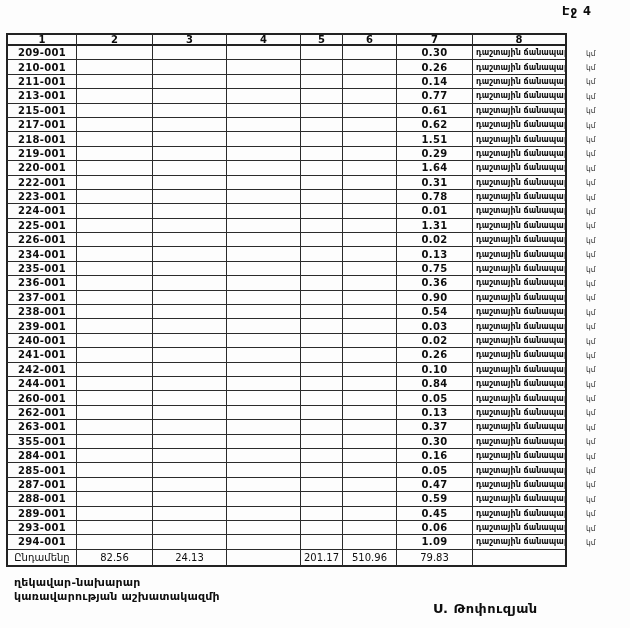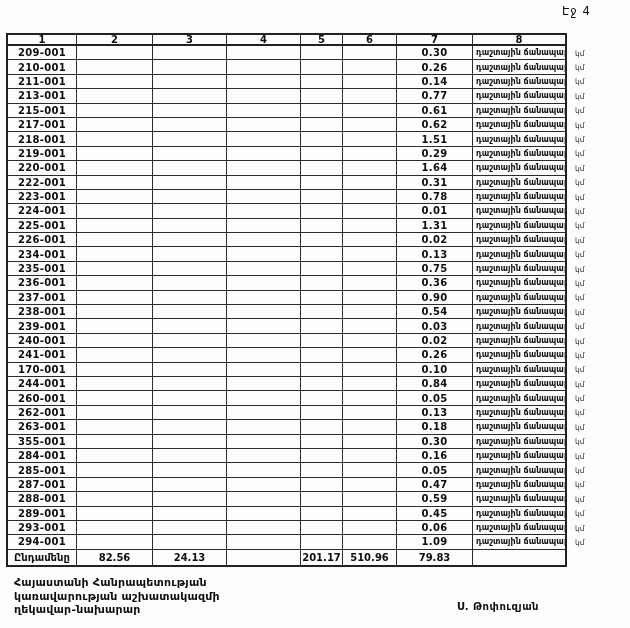--- a/index.html
+++ b/index.html
@@ -3,21 +3,21 @@
 <meta charset="utf-8">
 <style>
   html,body{margin:0;padding:0;}
   body{
     width:630px;height:628px;position:relative;overflow:hidden;
     background:#fdfdfd;color:#0e0e0e;
     font-family:"DejaVu Sans","Liberation Sans",sans-serif;
   }
   .page-num{
     position:absolute;top:4px;left:562px;
-    font-size:11.5px;font-weight:normal;letter-spacing:1px;
+    font-size:11.5px;font-weight:bold;letter-spacing:1px;
   }
   .table-wrap{
     position:absolute;top:33px;left:6px;
   }
   .row{
     display:grid;
     grid-template-columns:71px 76px 74px 74px 42px 54px 76px 94px 26px;
   }
   .cell{
     border-right:1px solid #2b2b2b;
@@ -37,34 +37,34 @@
     height:14.4px;font-size:10px;font-weight:bold;letter-spacing:.3px;
   }
   .data-row .cell.desc{
     justify-content:flex-start;
     font-size:8px;letter-spacing:0;padding-left:3px;
   }
   .annot{
     border:none;background:transparent;
     font-size:7.5px;color:#333;
     display:flex;align-items:center;justify-content:flex-start;
-    padding-left:8px;white-space:nowrap;
+    padding-left:19px;white-space:nowrap;
   }
   .total-row .cell{
-    height:17px;font-size:10px;font-weight:bold;
+    height:17px;font-size:10px;font-weight:normal;
     border-bottom:2px solid #222;
   }
   .footer{
     position:absolute;left:14px;top:576px;
     font-size:11px;font-weight:bold;line-height:13.5px;
     letter-spacing:.2px;
   }
   .signature{
-    position:absolute;left:457px;top:601px;
-    font-size:10px;font-weight:bold;letter-spacing:.5px;text-align:right;
+    position:absolute;left:433px;top:601px;
+    font-size:13px;font-weight:bold;letter-spacing:.5px;text-align:right;
   }
 </style>
 </head>
 <body>
 
 <div class="page-num">Էջ 4</div>
 
 <div class="table-wrap">
 
   <div class="row thead">
@@ -316,21 +316,21 @@
     <div class="cell c2"></div>
     <div class="cell c3"></div>
     <div class="cell c4"></div>
     <div class="cell c5"></div>
     <div class="cell c6"></div>
     <div class="cell c7">0.26</div>
     <div class="cell c8 desc">դաշտային ճանապարհ</div>
     <div class="annot">կմ</div>
   </div>
       <div class="row data-row">
-    <div class="cell c1">170-001</div>
+    <div class="cell c1">242-001</div>
     <div class="cell c2"></div>
     <div class="cell c3"></div>
     <div class="cell c4"></div>
     <div class="cell c5"></div>
     <div class="cell c6"></div>
     <div class="cell c7">0.10</div>
     <div class="cell c8 desc">դաշտային ճանապարհ</div>
     <div class="annot">կմ</div>
   </div>
       <div class="row data-row">
@@ -366,21 +366,21 @@
     <div class="cell c8 desc">դաշտային ճանապարհ</div>
     <div class="annot">կմ</div>
   </div>
       <div class="row data-row">
     <div class="cell c1">263-001</div>
     <div class="cell c2"></div>
     <div class="cell c3"></div>
     <div class="cell c4"></div>
     <div class="cell c5"></div>
     <div class="cell c6"></div>
-    <div class="cell c7">0.18</div>
+    <div class="cell c7">0.37</div>
     <div class="cell c8 desc">դաշտային ճանապարհ</div>
     <div class="annot">կմ</div>
   </div>
       <div class="row data-row">
     <div class="cell c1">355-001</div>
     <div class="cell c2"></div>
     <div class="cell c3"></div>
     <div class="cell c4"></div>
     <div class="cell c5"></div>
     <div class="cell c6"></div>
@@ -475,18 +475,17 @@
     <div class="cell c5">201.17</div>
     <div class="cell c6">510.96</div>
     <div class="cell c7">79.83</div>
     <div class="cell c8"></div>
     <div class="annot"></div>
   </div>
 
 </div>
 
 <div class="footer">
-  <div>Հայաստանի Հանրապետության</div>
+  <div>ղեկավար-նախարար</div>
   <div>կառավարության աշխատակազմի</div>
-  <div>ղեկավար-նախարար</div>
 </div>
 
 <div class="signature">Ս. Թոփուզյան</div>
 
 </body></html>

